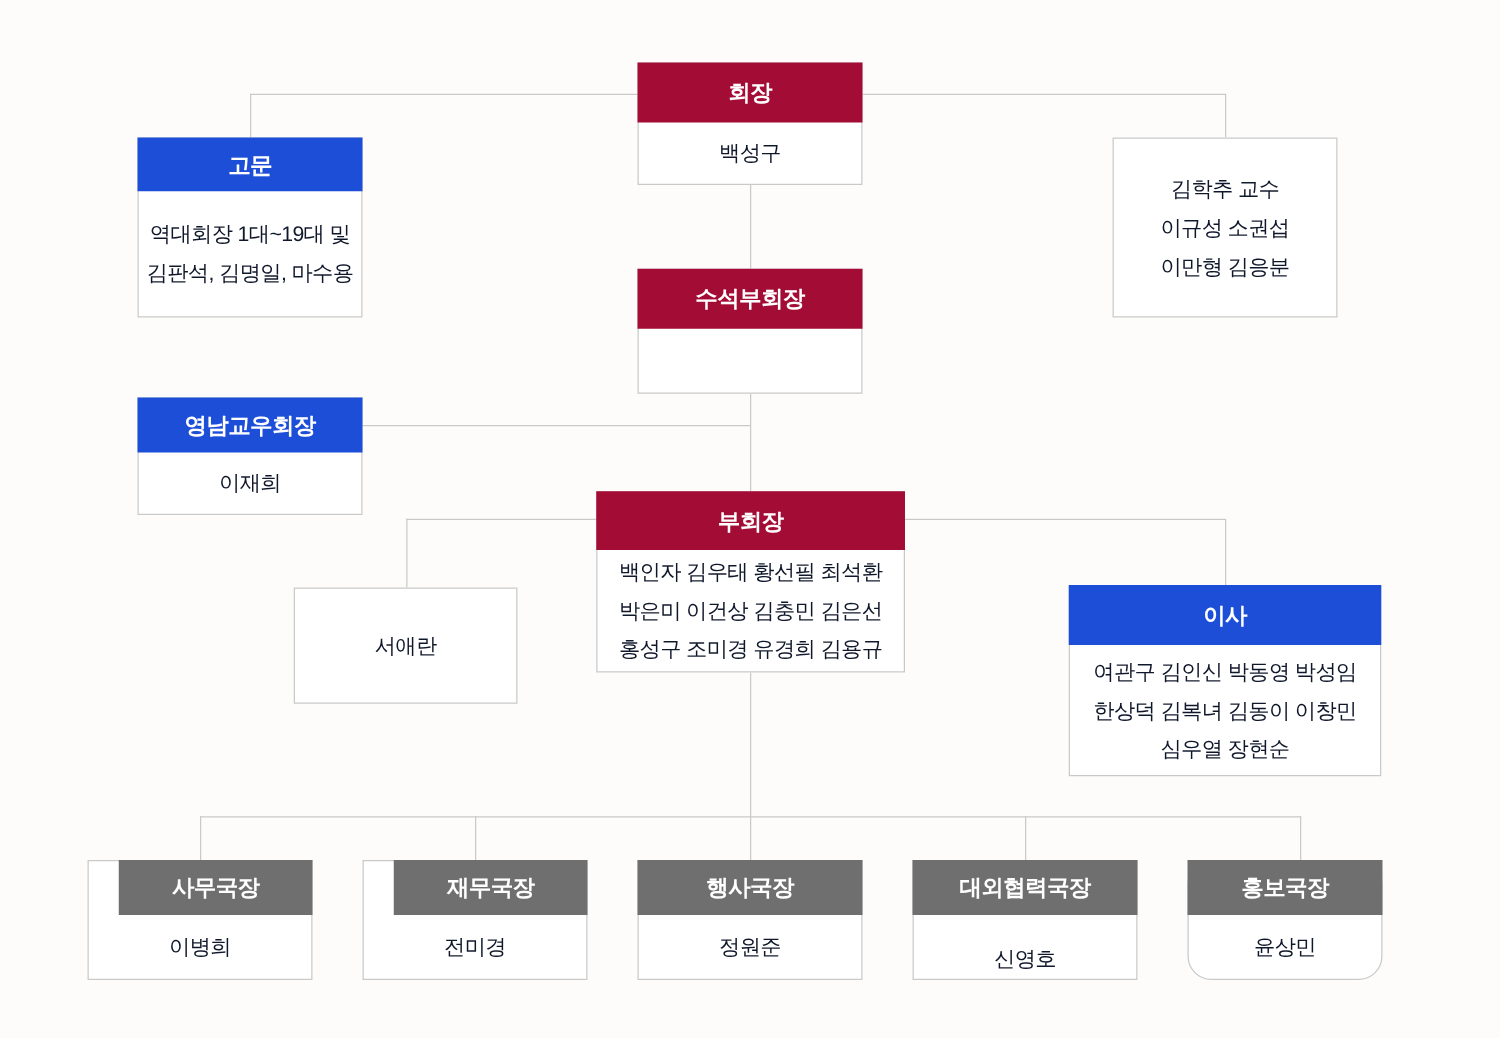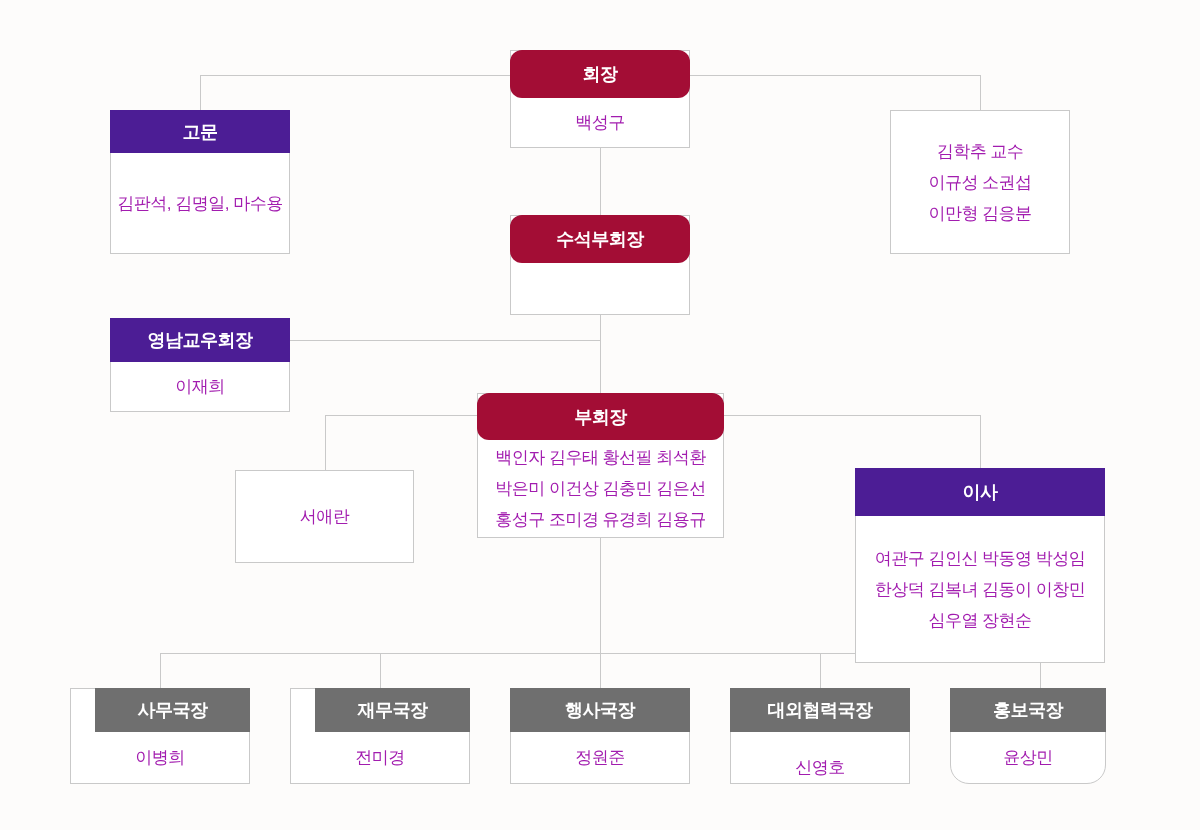--- a/index.html
+++ b/index.html
@@ -16,25 +16,25 @@
   }
   .node-header {
     margin:-1px -1px 0 -1px;
     display:flex; align-items:center; justify-content:center;
     color:#ffffff; font-weight:bold; font-size:18px; letter-spacing:-0.5px;
     flex:0 0 auto;
   }
   .node-body {
     flex:1 1 auto;
     display:flex; flex-direction:column; align-items:center; justify-content:center;
-    color:#a21caf; font-size:17px; letter-spacing:-0.5px; line-height:31px;
+    color:#0f172a; font-size:17px; letter-spacing:-0.5px; line-height:31px;
     text-align:center;
   }
-  .crimson .node-header { background:#a30d35;border-radius:12px; }
-  .orange  .node-header { background:#4c1d95; }
+  .crimson .node-header { background:#a30d35; }
+  .orange  .node-header { background:#1d4ed8; }
   .gray    .node-header { background:#6f6f6f; }
 </style>
 </head>
 <body>
 
 <div class="canvas">
 
   <div class="line" style="left:200px; top:75px;  width:310px; height:1px;"></div>
   <div class="line" style="left:200px; top:75px;  width:1px;  height:35px;"></div>
   <div class="line" style="left:690px; top:75px;  width:290px; height:1px;"></div>
@@ -57,20 +57,21 @@
   <div class="node crimson" style="left:510px; top:50px; width:180px; height:98px;">
     <div class="node-header" style="height:48px;">회장</div>
     <div class="node-body">
       <div>백성구</div>
     </div>
   </div>
 
   <div class="node orange" style="left:110px; top:110px; width:180px; height:144px;">
     <div class="node-header" style="height:43px;">고문</div>
     <div class="node-body">
+      <div>역대회장 1대~19대 및</div>
       <div>김판석, 김명일, 마수용</div>
     </div>
   </div>
 
   <div class="node orange" style="left:890px; top:110px; width:180px; height:144px;">
     <div class="node-body">
       <div>김학추 교수</div>
       <div>이규성 소권섭</div>
       <div>이만형 김응분</div>
     </div>
@@ -98,21 +99,21 @@
       <div>홍성구 조미경 유경희 김용규</div>
     </div>
   </div>
 
   <div class="node orange" style="left:235px; top:470px; width:179px; height:93px;">
     <div class="node-body">
       <div>서애란</div>
     </div>
   </div>
 
-  <div class="node orange" style="left:855px; top:468px; width:250px; height:195px;">
+  <div class="node orange" style="left:855px; top:468px; width:250px; height:153px;">
     <div class="node-header" style="height:48px;">이사</div>
     <div class="node-body">
       <div>여관구 김인신 박동영 박성임</div>
       <div>한상덕 김복녀 김동이 이창민</div>
       <div>심우열 장현순</div>
     </div>
   </div>
 
   <div class="node gray" style="left:70px; top:688px; width:180px; height:96px;">
     <div class="node-header" style="height:44px;margin-left:24px;">사무국장</div>

